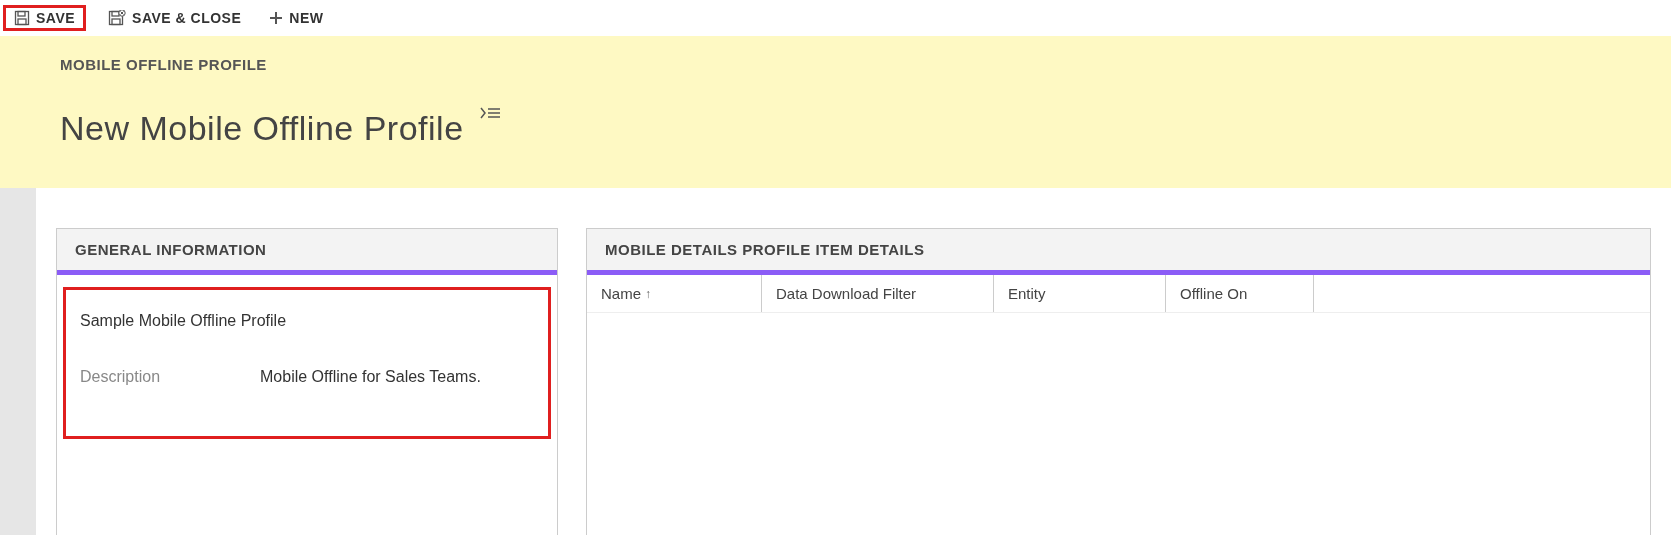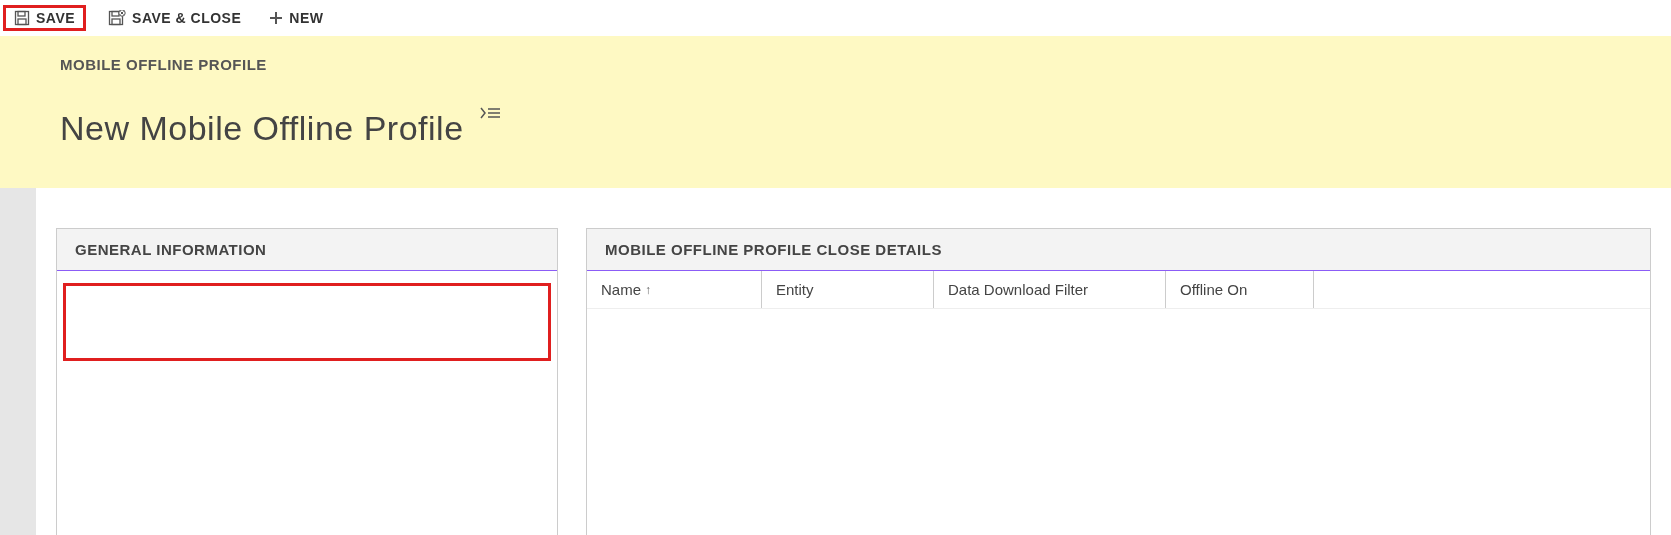--- a/index.html
+++ b/index.html
@@ -93,21 +93,21 @@
       border: 1px solid #ccc;
     }
     .panel.general {
       width: 502px;
     }
     .panel.details {
       flex: 1;
     }
     .panel-header {
       background: #f3f3f3;
-      border-bottom: 1px solid #8b5cf6;
+      border-bottom: 5px solid #8b5cf6;
       padding: 12px 18px;
       font-size: 15px;
       font-weight: 600;
       color: #444;
       letter-spacing: 0.5px;
     }
     .panel-body {
       padding: 0;
     }
     
@@ -218,38 +218,43 @@
 
 <div class="main-wrap">
   <div class="left-gutter"></div>
   <div class="main-content">
 
     <div class="panel general">
       <div class="panel-header">GENERAL INFORMATION</div>
       <div class="panel-body">
         <div class="fields-highlight">
           <div class="field-row">
+            <div class="field-value">Sample Mobile Offline Profile</div>
+          </div>
+          <div class="field-row">
+            <div class="field-label">Description</div>
+            <div class="field-value">Mobile Offline for Sales Teams.</div>
           </div>
         </div>
       </div>
     </div>
 
     <div class="panel details">
-      <div class="panel-header">MOBILE OFFLINE PROFILE CLOSE DETAILS</div>
+      <div class="panel-header">MOBILE DETAILS PROFILE ITEM DETAILS</div>
       <div class="panel-body">
         <div class="tbl-header">
           <div class="tbl-col col-name">
             <span>Name</span>
             <span class="sort-arrow">↑</span>
           </div>
+          <div class="tbl-col col-filter">
+            <span>Data Download Filter</span>
+          </div>
           <div class="tbl-col col-entity">
             <span>Entity</span>
-          </div>
-          <div class="tbl-col col-filter">
-            <span>Data Download Filter</span>
           </div>
           <div class="tbl-col col-created">
             <span>Offline On</span>
           </div>
           <div class="tbl-col col-rest"></div>
         </div>
         <div class="tbl-body"></div>
       </div>
     </div>
 

